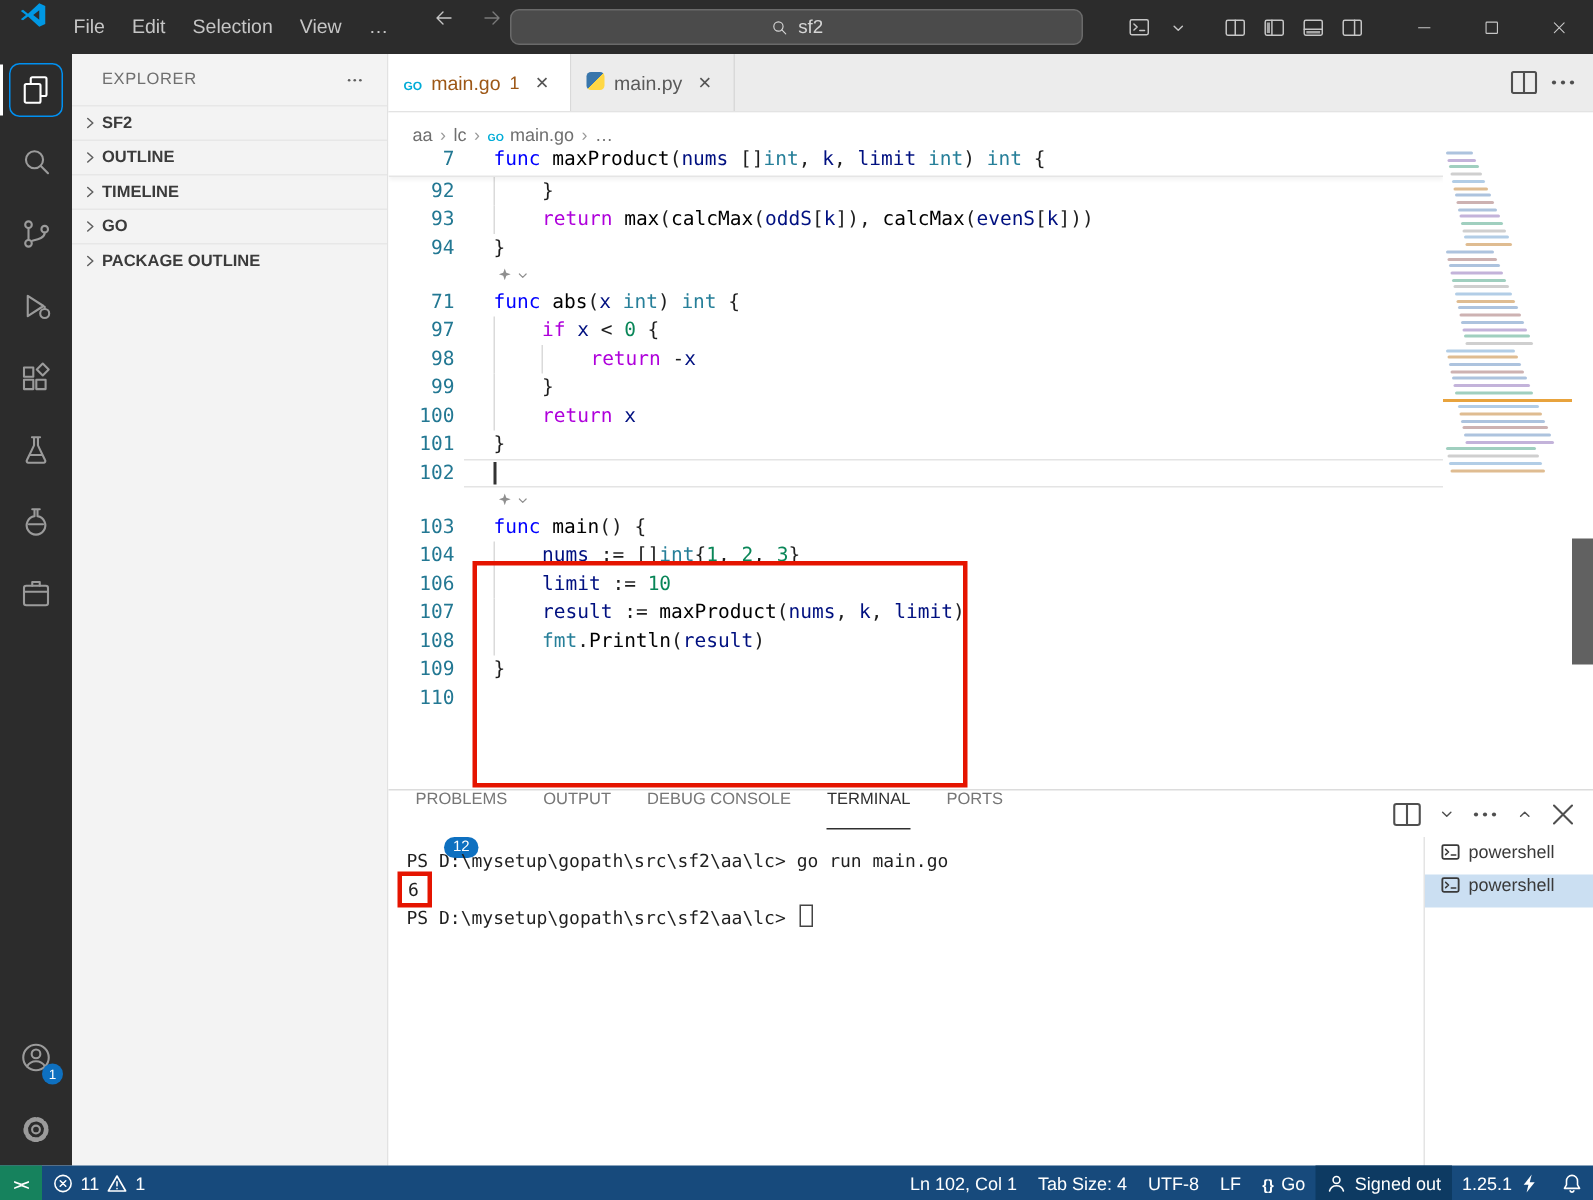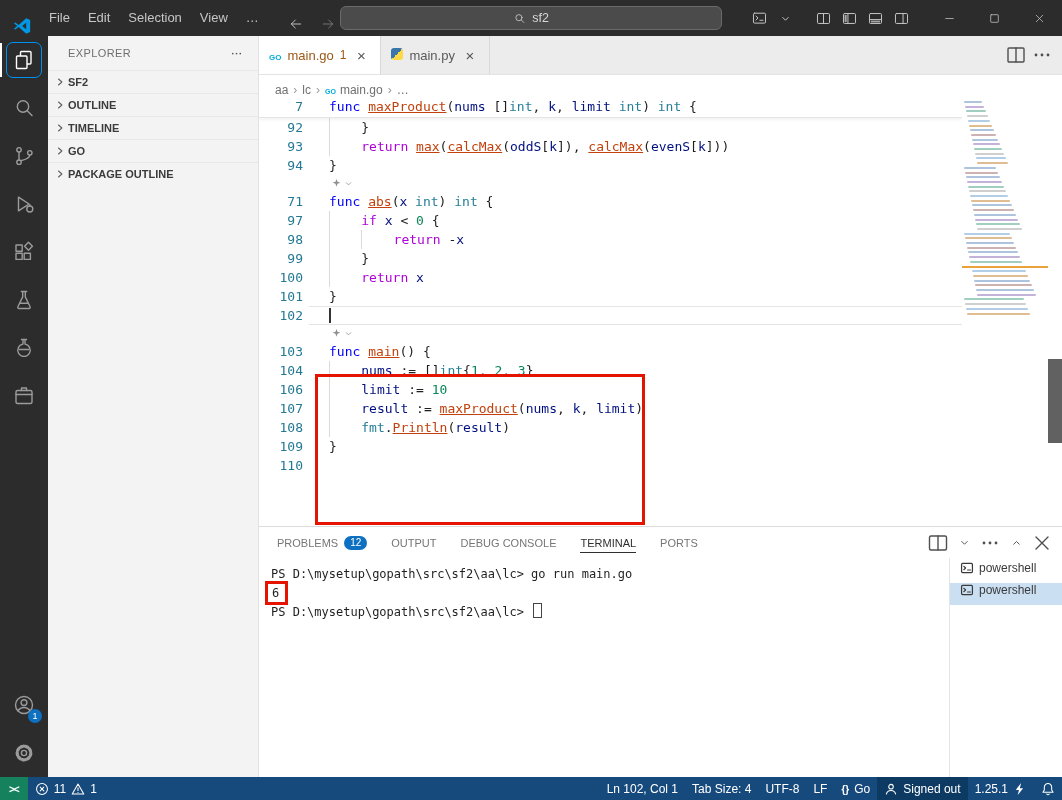--- a/index.html
+++ b/index.html
@@ -1,20 +1,20 @@
 <!DOCTYPE html>
 <html><head>
 <meta charset="utf-8">
 <style>
   html,body{margin:0;padding:0;width:1062px;height:800px;overflow:hidden;background:#fff;
     font-family:"Liberation Sans","DejaVu Sans",sans-serif;-webkit-font-smoothing:antialiased;}
   .window{width:1062px;height:800px;display:flex;flex-direction:column;position:relative;}
 
   
-  .titlebar{height:36px;background:#2c2c2c;display:flex;align-items:flex-end;position:relative;flex:none;}
+  .titlebar{height:36px;background:#2c2c2c;display:flex;align-items:flex-start;position:relative;flex:none;}
   .logo{width:20px;height:20px;margin:0 8px 0 12px;flex:none;}
   .logo svg{width:20px;height:20px;display:block;}
   .menus{display:flex;height:100%;align-items:center;}
   .menu-item{padding:0 9px;font-size:13px;color:#c6c6c6;line-height:36px;cursor:default;}
   .nav-arrows{display:flex;align-items:center;gap:8px;margin-left:16px;color:#c6c6c6;}
   .nav-arrows .tb-ico svg{width:16px;height:16px;}
   .tb-ico{width:24px;height:24px;display:flex;align-items:center;justify-content:center;color:#c6c6c6;}
   .tb-ico.dim{color:#7a7a7a;}
   .cmd-center{position:absolute;left:50%;top:6px;transform:translateX(-50%);width:380px;height:22px;
     background:#4b4b4b;border:1px solid #6a6a6a;border-radius:6px;display:flex;align-items:center;
@@ -78,36 +78,36 @@
     font-family:"DejaVu Sans Mono","Liberation Mono",monospace;font-size:13px;}
   .ln{width:44px;flex:none;text-align:right;padding-right:6px;color:#237893;}
   .lc{flex:1;padding-left:20px;position:relative;white-space:pre;color:#1e1e1e;}
   .sticky{height:20px;display:flex;align-items:center;background:#fff;border-bottom:1px solid #e5e5e5;
     box-shadow:0 2px 3px rgba(0,0,0,.05);position:relative;z-index:3;margin-right:100px;line-height:20px;}
   #code-lines{margin-right:100px;}
   .code-row{height:19px;display:flex;line-height:19px;}
   .code-row.current .lc{box-shadow:inset 0 1px 0 #e4e4e4,inset 0 -1px 0 #e4e4e4;}
   .ind{display:inline-block;width:4ch;height:19px;vertical-align:top;border-left:1px solid #dadada;}
   .caret{position:absolute;left:20px;top:2px;width:2px;height:15px;background:#333;}
-  .tk-kw{color:#0000ff;}.tk-ctrl{color:#af00db;}.tk-type{color:#267f99;}.tk-fn{color:#c2410c;text-decoration:underline;}
+  .tk-kw{color:#0000ff;}.tk-ctrl{color:#af00db;}.tk-type{color:#267f99;}.tk-fn{color:#000000;}
   .tk-var{color:#001080;}.tk-num{color:#098658;}.tk-pl{color:#1e1e1e;}
   .lens-row{height:17px;display:flex;align-items:center;gap:2px;padding-left:72px;color:#8f8f8f;}
   .lens-ico svg{width:11px;height:11px;display:block;}
   .lens-chev svg{width:9px;height:9px;display:block;}
 
   .minimap{position:absolute;top:0;right:14px;width:86px;height:232px;background:#fff;z-index:4;}
   .mm-stripe{position:absolute;height:2px;border-radius:1px;opacity:.85;}
   .mm-marker{position:absolute;left:0;right:0;height:2px;background:#e8a33d;}
   .vscroll{position:absolute;right:0;top:262px;width:14px;height:84px;background:#616161;z-index:4;}
   .anno{position:absolute;border:3px solid #e51400;z-index:5;left:56px;width:324px;}
 
   
   .panel{height:251px;border-top:1px solid #dcdcdc;background:#fff;display:flex;flex-direction:column;flex:none;}
   .panel-tabs{height:31px;display:flex;align-items:center;padding:0 8px 0 18px;flex:none;}
-  .ptab{margin-right:24px;font-size:11px;color:#767676;display:flex;align-items:center;gap:6px;height:100%;position:relative;cursor:default;}
+  .ptab{margin-right:24px;font-size:11px;color:#767676;display:flex;align-items:center;gap:19px;height:100%;position:relative;cursor:default;flex-direction:column;}
   .ptab.active{color:#2f2f2f;}
   .ptab.active::after{content:'';position:absolute;left:0;right:0;bottom:5px;height:1px;background:#2f2f2f;}
   .ptab-badge{background:#0e70c0;color:#fff;border-radius:9px;font-size:10px;padding:1px 6px;line-height:12px;}
   .panel-icons{margin-left:auto;display:flex;align-items:center;gap:2px;color:#4f4f4f;}
   .panel-icons .tb-ico{color:#4f4f4f;}
   .panel-body{flex:1;display:flex;min-height:0;}
   .terminal{flex:1;padding:7px 0 0 12px;font-family:"DejaVu Sans Mono","Liberation Mono",monospace;
     font-size:12px;line-height:18px;color:#1f1f1f;position:relative;}
   .term-line{white-space:pre;}
   .term-caret{display:inline-block;width:7px;height:13px;border:1px solid #444;vertical-align:-2px;margin-left:2px;}

